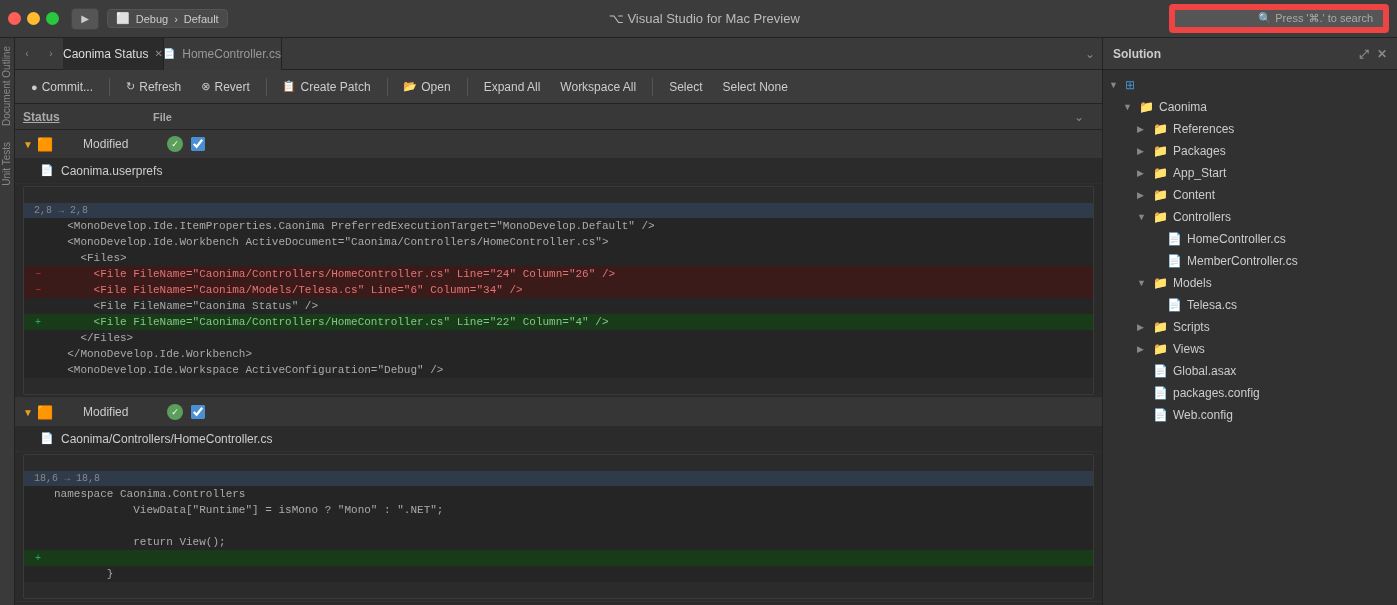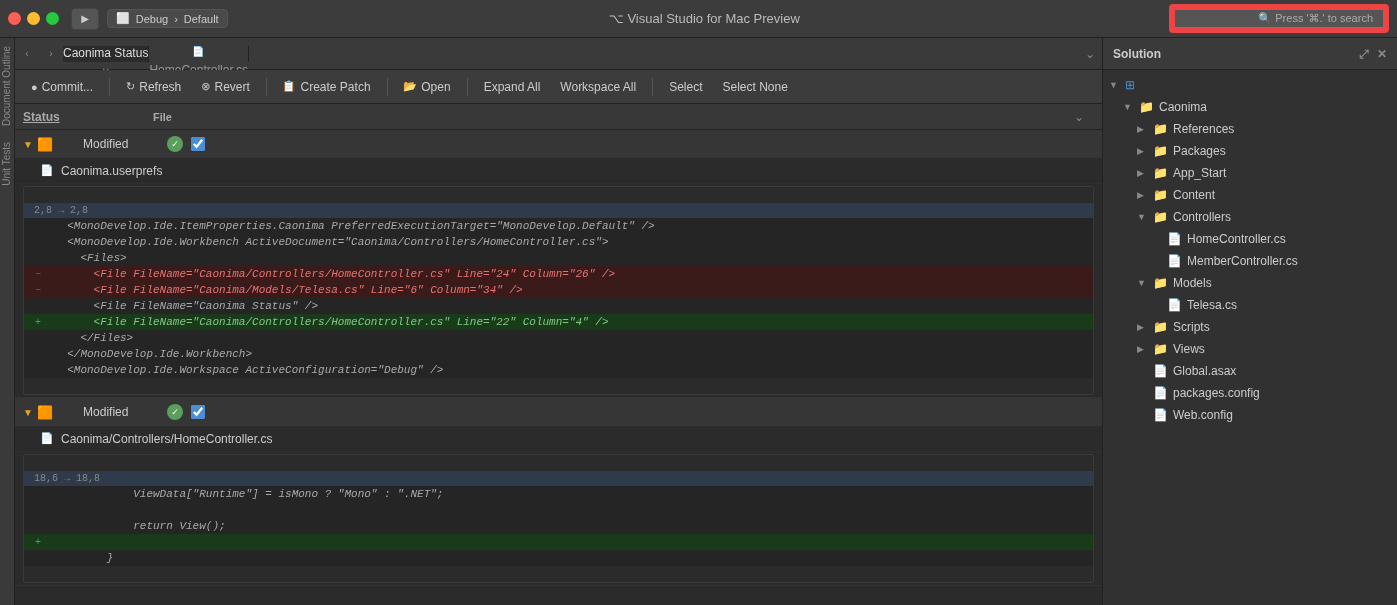--- a/index.html
+++ b/index.html
@@ -116,26 +116,25 @@
       color: #888;
       font-size: 10px;
       cursor: pointer;
       flex-shrink: 0;
     }
     .tab {
       display: flex;
       align-items: center;
       gap: 6px;
       padding: 0 0;
-      height: 16px;
+      height: 32px;
       font-size: 12px;
       cursor: pointer;
       border-right: 1px solid #222;
       flex-shrink: 0;
-      flex-direction: column;
     }
     .tab.active {
       background: #2b2b2b;
       color: #ddd;
     }
     .tab.inactive {
       background: #3a3a3a;
       color: #999;
     }
     .tab-close {
@@ -297,21 +296,20 @@
       background: #2f3a4a;
       color: #888;
       padding: 2px 10px;
       font-size: 10px;
     }
     .diff-line {
       display: flex;
       padding: 0 4px;
       min-height: 16px;
       align-items: center;
-      font-style: italic;
     }
     .diff-line-gutter {
       width: 20px;
       text-align: center;
       font-size: 10px;
       flex-shrink: 0;
     }
     .diff-line-removed .diff-line-gutter { color: #c0392b; background: #3b1a1a; }
     .diff-line-added .diff-line-gutter { color: #27ae60; background: #1a3b1a; }
     .diff-line-content {
@@ -592,20 +590,24 @@
         <div class="file-item">
           <span class="file-item-icon" style="color:#8ecae6;">📄</span>
           <span class="file-item-name">Caonima/Controllers/HomeController.cs</span>
         </div>
 
         <div class="diff-container">
           <div class="diff-block">
             <div class="diff-range-header">18,6 → 18,8</div>
             <div class="diff-line diff-line-context">
               <div class="diff-line-gutter"></div>
+              <div class="diff-line-content">namespace Caonima.Controllers</div>
+            </div>
+            <div class="diff-line diff-line-context">
+              <div class="diff-line-gutter"></div>
               <div class="diff-line-content">            ViewData["Runtime"] = isMono ? "Mono" : ".NET";</div>
             </div>
             <div class="diff-line diff-line-context">
               <div class="diff-line-gutter"></div>
               <div class="diff-line-content"></div>
             </div>
             <div class="diff-line diff-line-context">
               <div class="diff-line-gutter"></div>
               <div class="diff-line-content">            return View();</div>
             </div>

